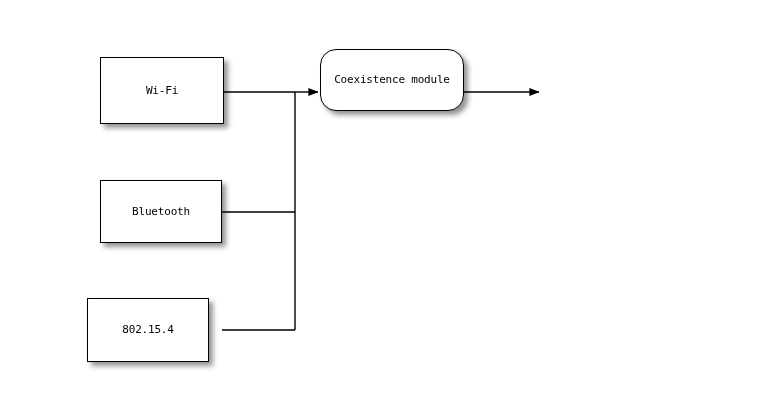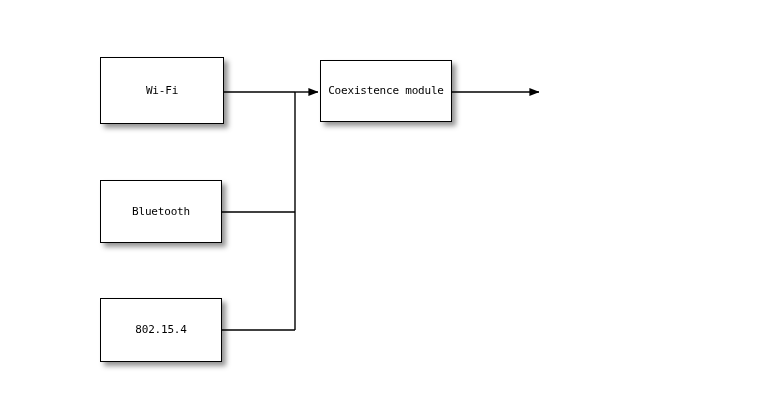--- a/index.html
+++ b/index.html
@@ -43,22 +43,22 @@
     font-family: "DejaVu Sans Mono", "Liberation Mono", monospace;
     font-size: 11px;
     line-height: 12px;
     color: #000000;
     letter-spacing: -0.2px;
     white-space: nowrap;
     text-align: center;
   }
   #node-wifi      { left: 100px; top: 57px;  width: 124px; height: 67px; }
   #node-bluetooth { left: 100px; top: 180px; width: 122px; height: 63px; }
-  #node-zigbee    { left: 100px; top: 298px; width: 122px; height: 64px; }
-  #node-coex      { left: 320px; top: 60px;  width: 132px; height: 62px; }
+  #node-zigbee    { left: 87px; top: 298px; width: 122px; height: 64px; }
+  #node-coex      { left: 320px; top: 49px;  width: 144px; height: 62px; border-radius: 16px; }
   #node-rf        { left: 541px; top: 60px;  width: 120px; height: 62px; }
 </style>
 </head>
 <body>
 
 <div id="diagram-canvas">
 
   <svg id="wire-layer" width="760" height="420" viewBox="0 0 760 420" xmlns="http://www.w3.org/2000/svg">
     <defs>
       <marker id="arrowhead" viewBox="0 0 10 8" refX="9.6" refY="4" markerWidth="10" markerHeight="8" orient="auto" markerUnits="userSpaceOnUse">

